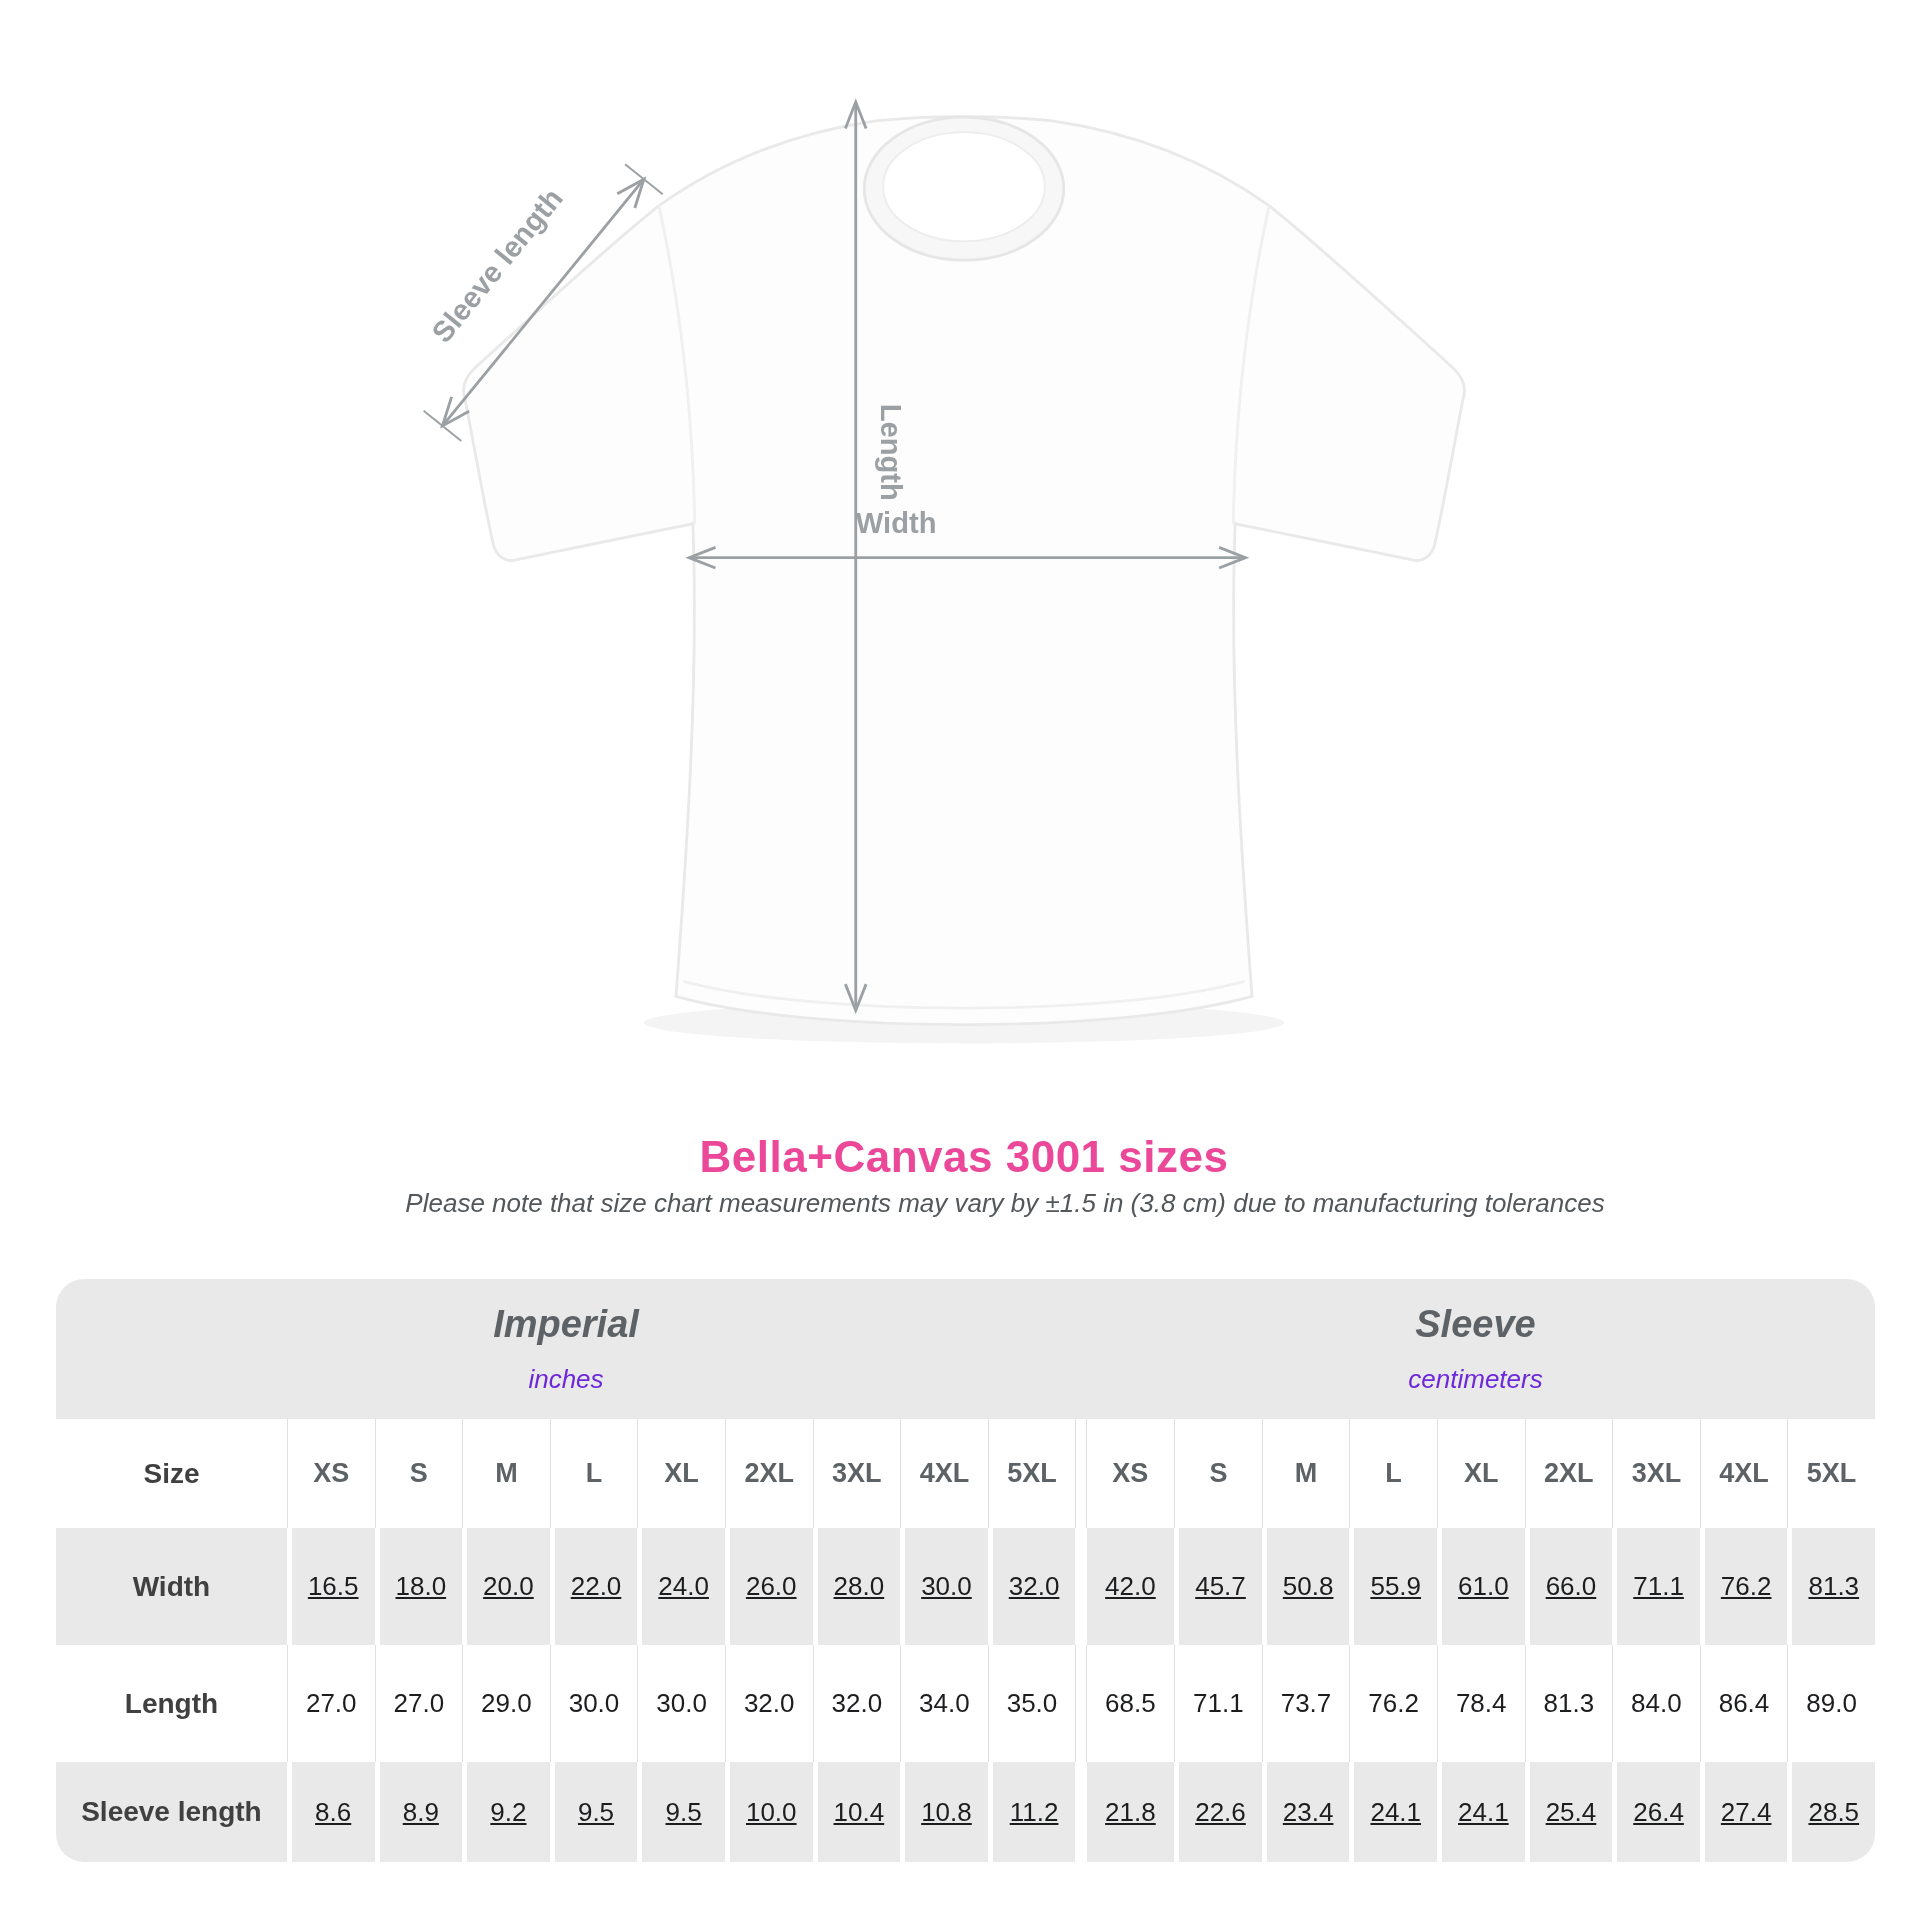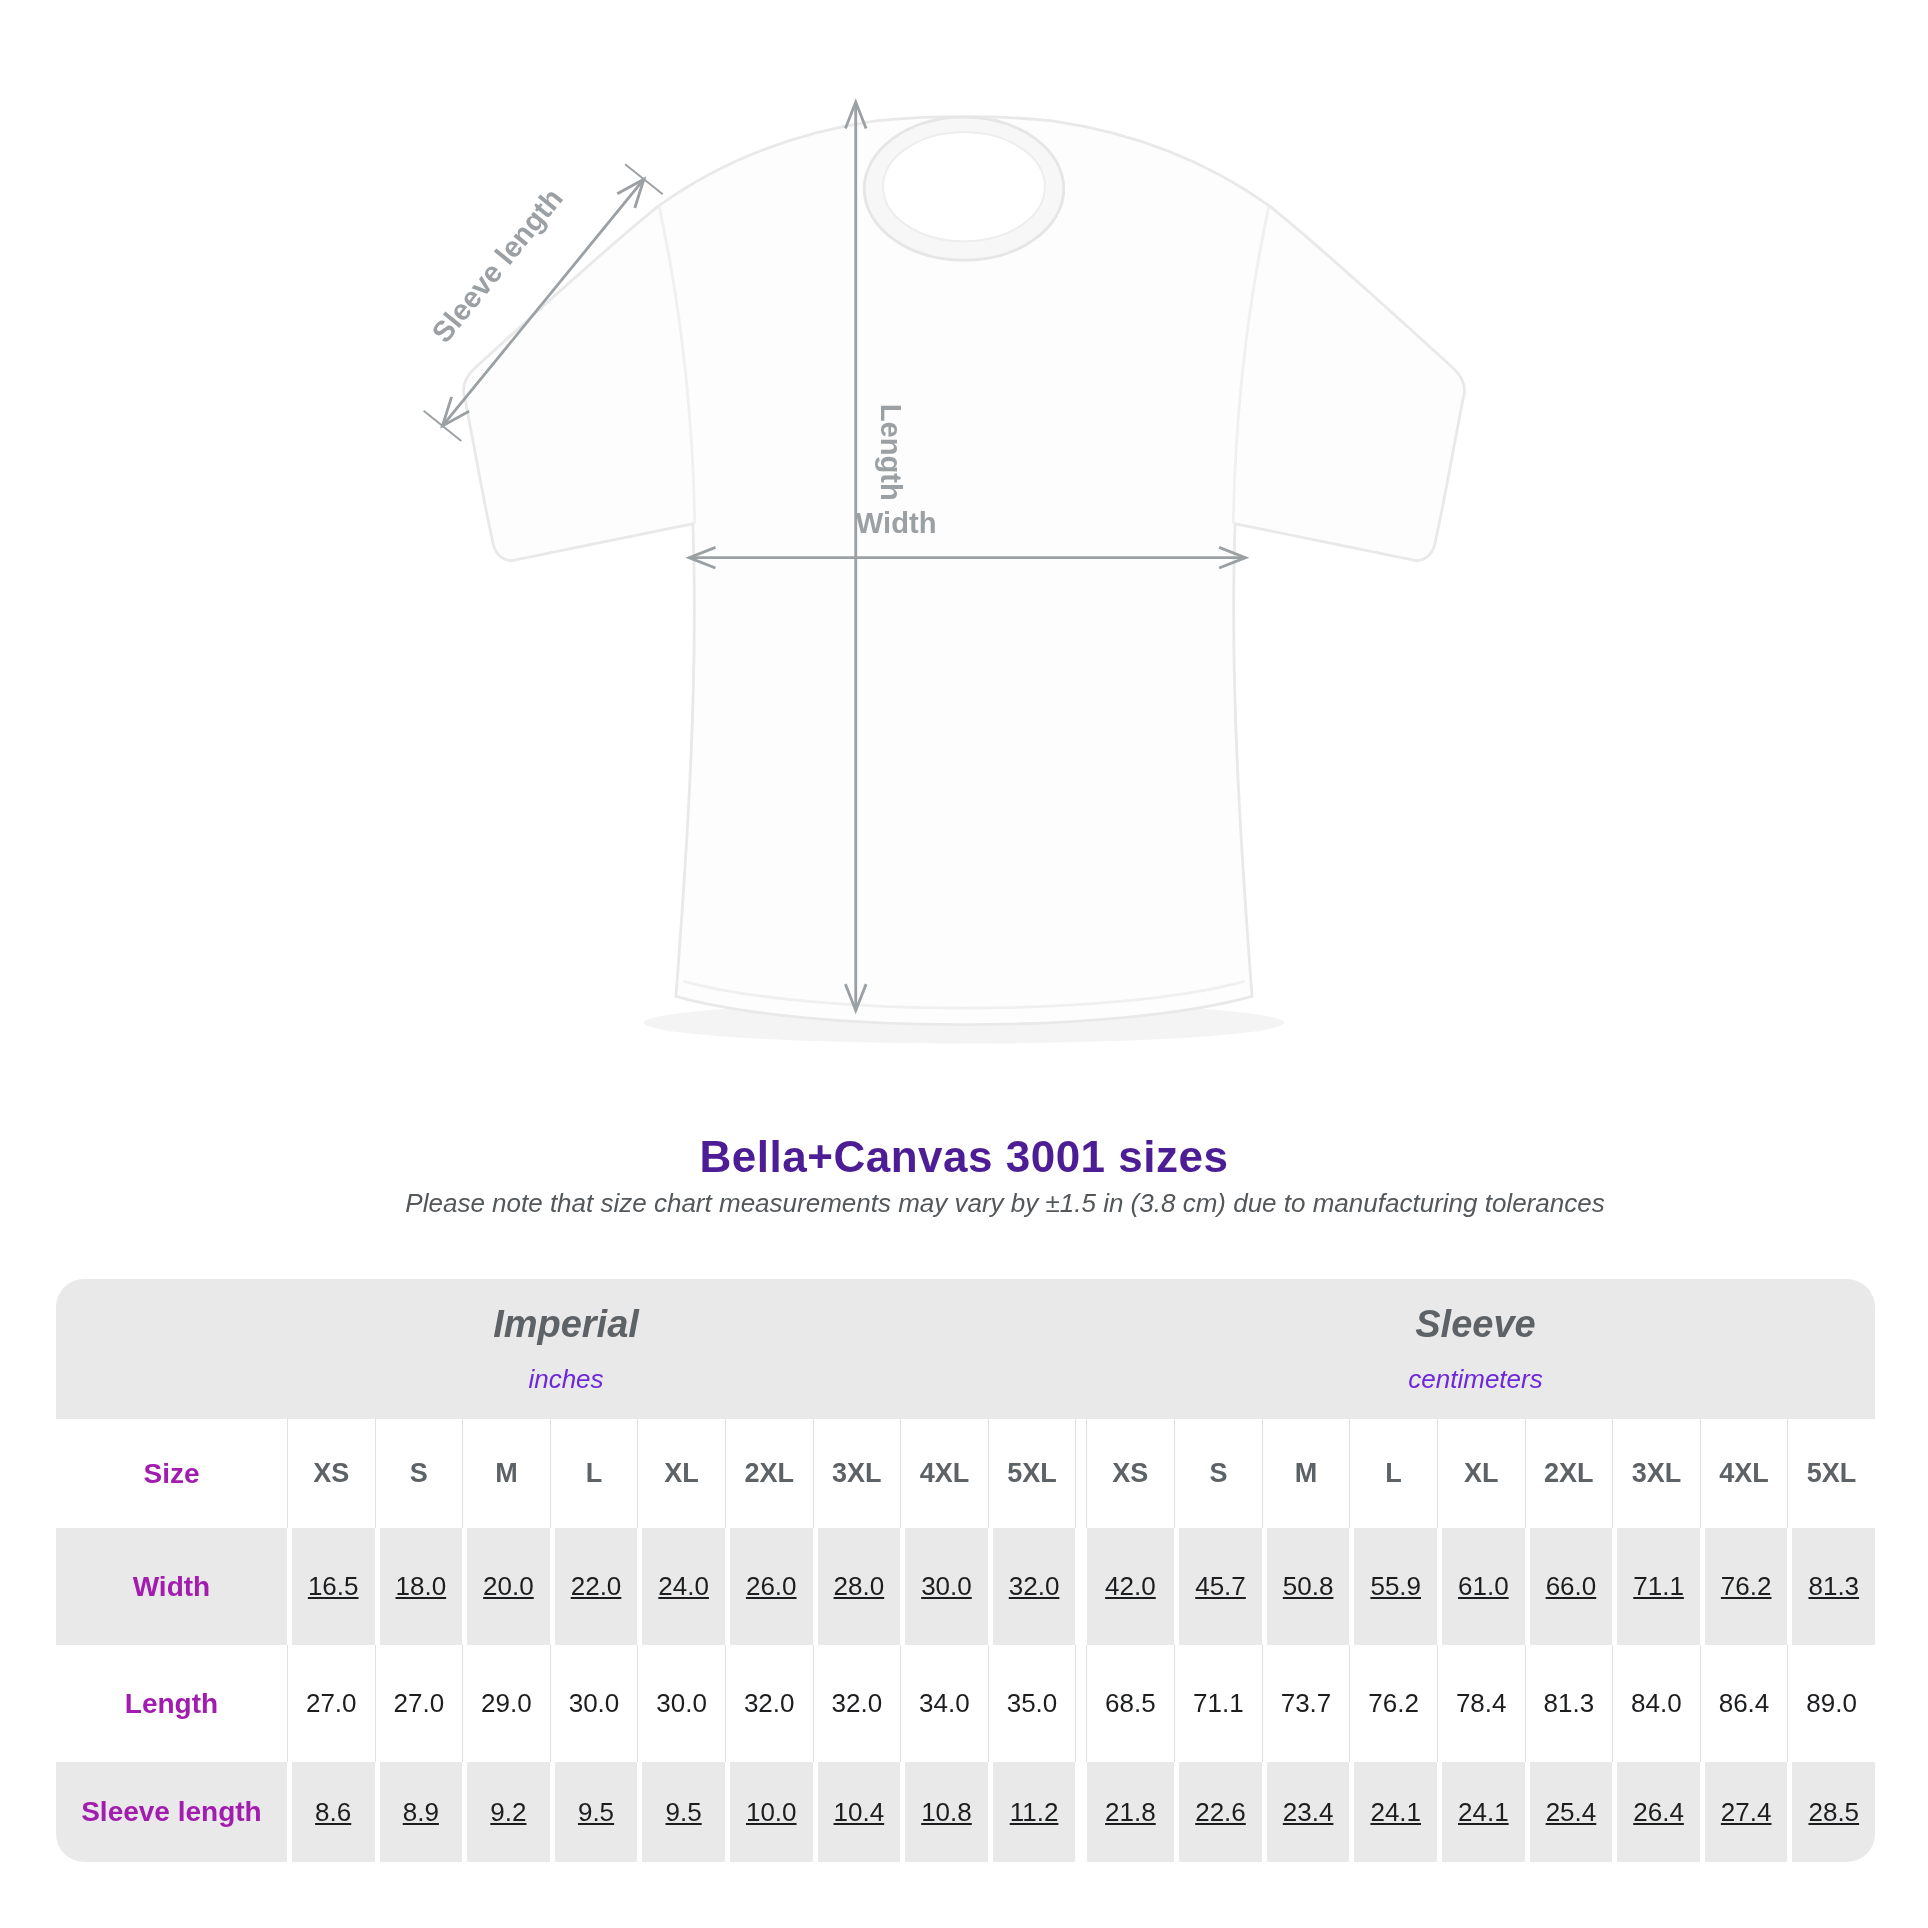--- a/index.html
+++ b/index.html
@@ -7,21 +7,21 @@
     position:relative;width:1928px;height:1928px;background:#ffffff;
     font-family:"Liberation Sans",sans-serif;overflow:hidden;
   }
   
   .shirt-figure{position:absolute;left:0;top:0;width:1928px;height:1121px;}
   .shirt-figure svg{display:block;}
   .dim-label{font-family:"Liberation Sans",sans-serif;font-weight:bold;}
   
   .page-title{
     position:absolute;left:0;top:1132px;width:1928px;text-align:center;
-    font-size:44px;font-weight:bold;color:#4c1d95;letter-spacing:0.5px;
+    font-size:44px;font-weight:bold;color:#ec4899;letter-spacing:0.5px;
   }
   .page-subtitle{
     position:absolute;left:0;top:1188px;width:1928px;text-align:center;
     font-size:26px;font-style:italic;color:#53575a;padding-left:41px;
   }
   
   .size-chart{
     position:absolute;left:56px;top:1279px;width:1819px;
     border-radius:28px;overflow:hidden;background:#ffffff;
   }
@@ -29,21 +29,21 @@
   .units-group{display:flex;flex-direction:column;align-items:center;justify-content:center;gap:18px;}
   .units-group.imperial{width:1020px;}
   .units-group.metric{width:799px;}
   .units-label{font-size:38px;font-weight:bold;font-style:italic;color:#5d6266;}
   .units-sublabel{font-size:26px;font-style:italic;color:#6d28d9;}
   .hrow{display:flex;}
   .hrow.r-size{height:109px;}
   .hrow.r-data1,.hrow.r-data2{height:117px;}
   .hrow.r-data3{height:100px;}
   .cell{box-sizing:border-box;display:flex;align-items:center;justify-content:center;}
-  .c-label{width:232px;font-size:28px;font-weight:bold;color:#a21caf;}
+  .c-label{width:232px;font-size:28px;font-weight:bold;color:#404040;}
   .c-data{width:88px;font-size:26px;color:#1c1d1f;}
   .c-gap{width:11.3px;}
   .r-size .c-data{font-size:27px;font-weight:bold;color:#5d6266;}
   
   .r-white .c-label,.r-white .c-data{background:#ffffff;}
   .r-white .c-data{border-left:1.9px solid #e0e0e0;}
   .r-white .c-gap{background:#ffffff;border-left:1.9px solid #e0e0e0;border-right:1.9px solid #e0e0e0;}
   .r-white .c-data.ng{border-left:none;}
   
   .r-gray .c-label,.r-gray .c-data{background:#e9e9e9;}

